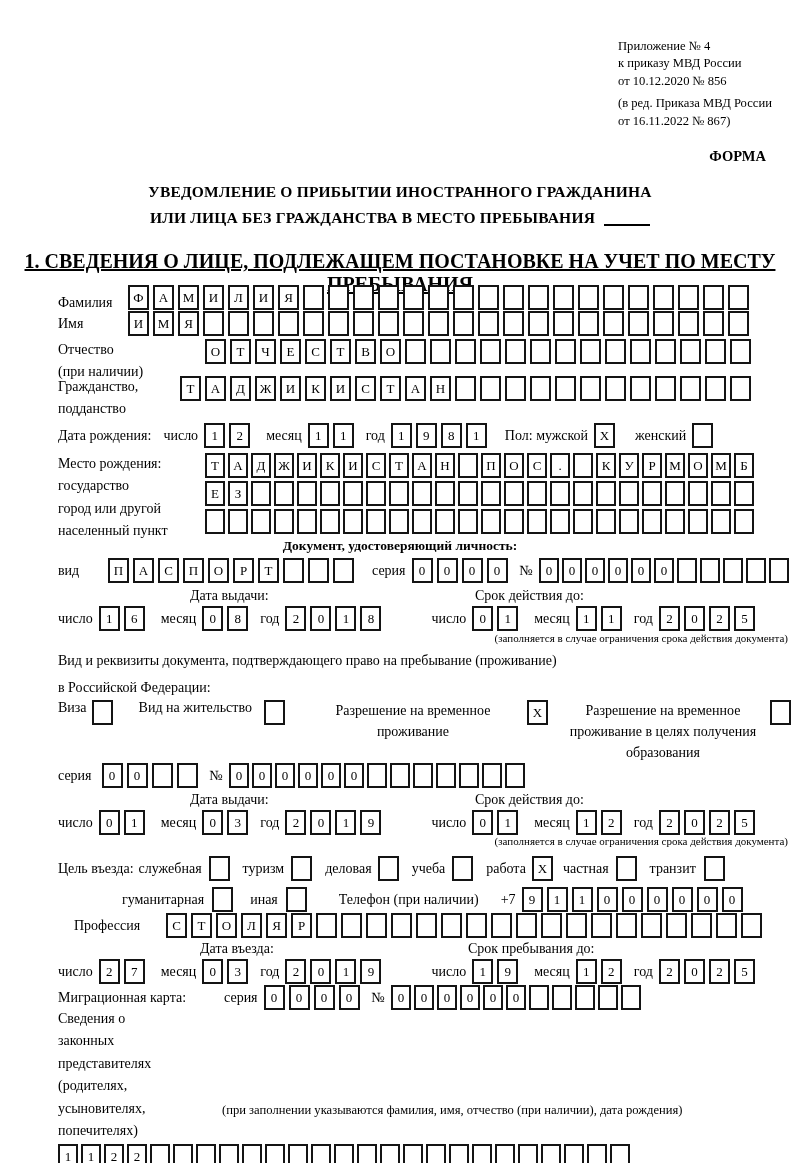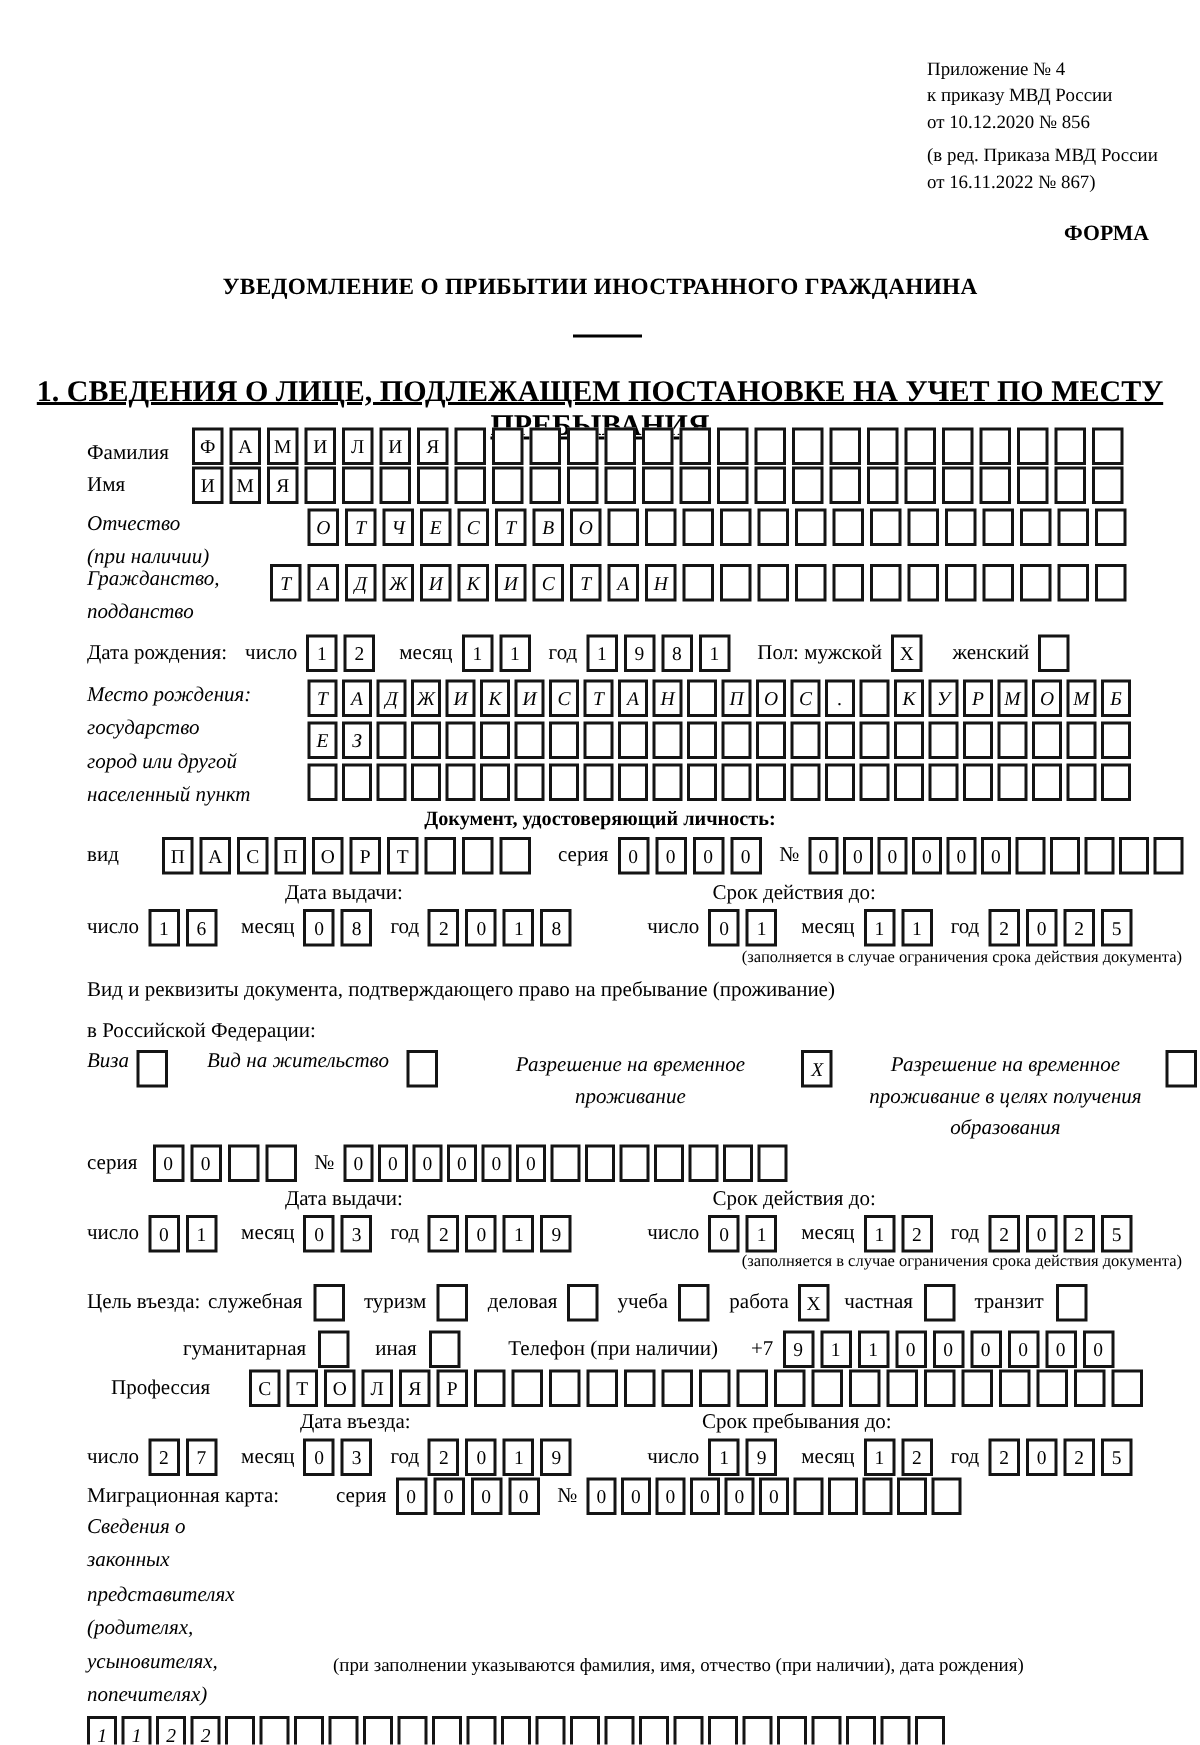--- a/index.html
+++ b/index.html
@@ -4,21 +4,21 @@
 <style>
   html,body{margin:0;padding:0;background:#ffffff;}
   body{width:800px;height:1163px;position:relative;color:#000;
        font-family:"Liberation Serif","DejaVu Serif",serif;font-size:14px;}
   .page{position:relative;width:800px;height:1163px;overflow:hidden;}
   .abs{position:absolute;}
   .bold{font-weight:bold;}
   .hdr{font-size:12.6px;line-height:1.38;}
   .hdr .gap{margin-top:5px;}
   .row{display:flex;align-items:center;white-space:nowrap;}
-  .row.top{align-items:flex-start;font-style:italic;}
+  .row.top{align-items:flex-start;}
   .stack{display:flex;flex-direction:column;line-height:1.55;flex:0 0 auto;}
   .lbl{flex:0 0 auto;}
   .boxes{display:inline-flex;flex:0 0 auto;}
   .box{width:17px;height:21px;border:2px solid #141414;margin-right:4px;
        display:flex;align-items:center;justify-content:center;
        font-size:13px;line-height:1;flex:0 0 auto;background:#fff;}
   .tight .box{width:16px;margin-right:3px;}
   .boxcol .boxes{margin-bottom:3px;}
   .dlab{margin-left:12px;margin-right:6px;flex:0 0 auto;}
   .dlab.sm{margin-left:8px;}
@@ -38,21 +38,21 @@
     <div>к приказу МВД России</div>
     <div>от 10.12.2020 № 856</div>
     <div class="gap">(в ред. Приказа МВД России</div>
     <div>от 16.11.2022 № 867)</div>
   </div>
 
   <div class="abs bold" style="left:0;top:148px;width:766px;text-align:right;font-size:14.5px;">ФОРМА</div>
 
   <div class="abs bold title center" style="top:183px;">УВЕДОМЛЕНИЕ О ПРИБЫТИИ ИНОСТРАННОГО ГРАЖДАНИНА</div>
   <div class="abs bold title center" style="top:209px;">
-    <span class="blank"></span>
+    <span>ИЛИ ЛИЦА БЕЗ ГРАЖДАНСТВА В МЕСТО ПРЕБЫВАНИЯ</span><span class="blank"></span>
   </div>
 
   <div class="abs bold center" style="top:250px;font-size:20px;text-decoration:underline;">1. СВЕДЕНИЯ О ЛИЦЕ, ПОДЛЕЖАЩЕМ ПОСТАНОВКЕ НА УЧЕТ ПО МЕСТУ ПРЕБЫВАНИЯ</div>
 
   <div class="abs row" style="left:58px;top:283px;">
     <span class="lbl" style="width:70px;margin-top:12px;">Фамилия</span>
     <span class="boxes">
         <span class="box">Ф</span>
         <span class="box">А</span>
         <span class="box">М</span>

